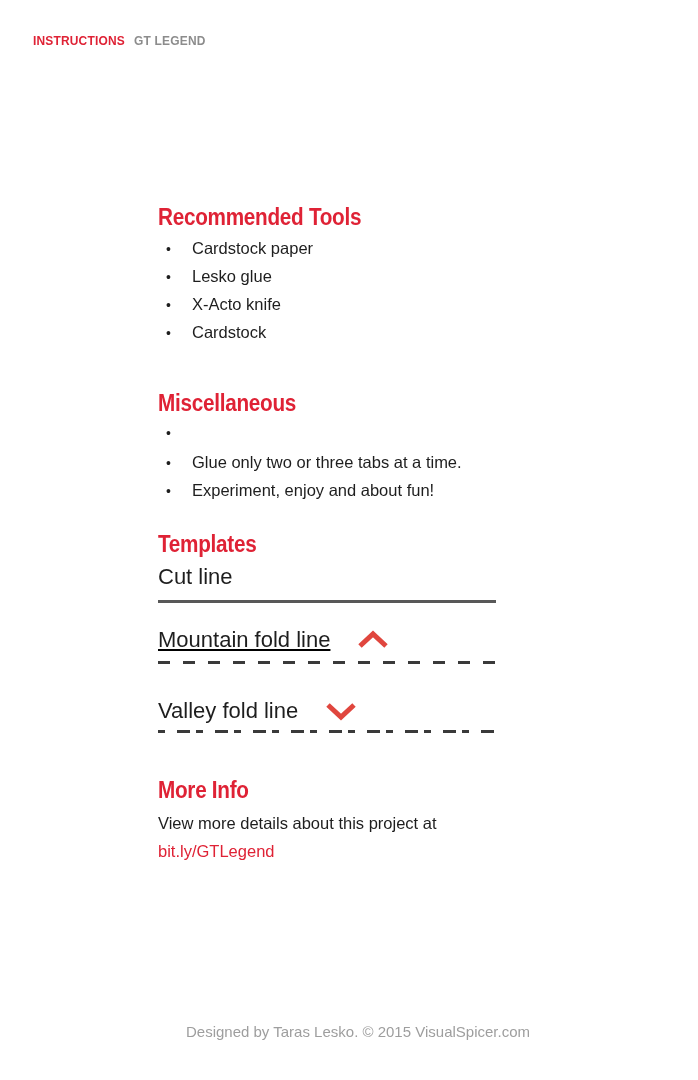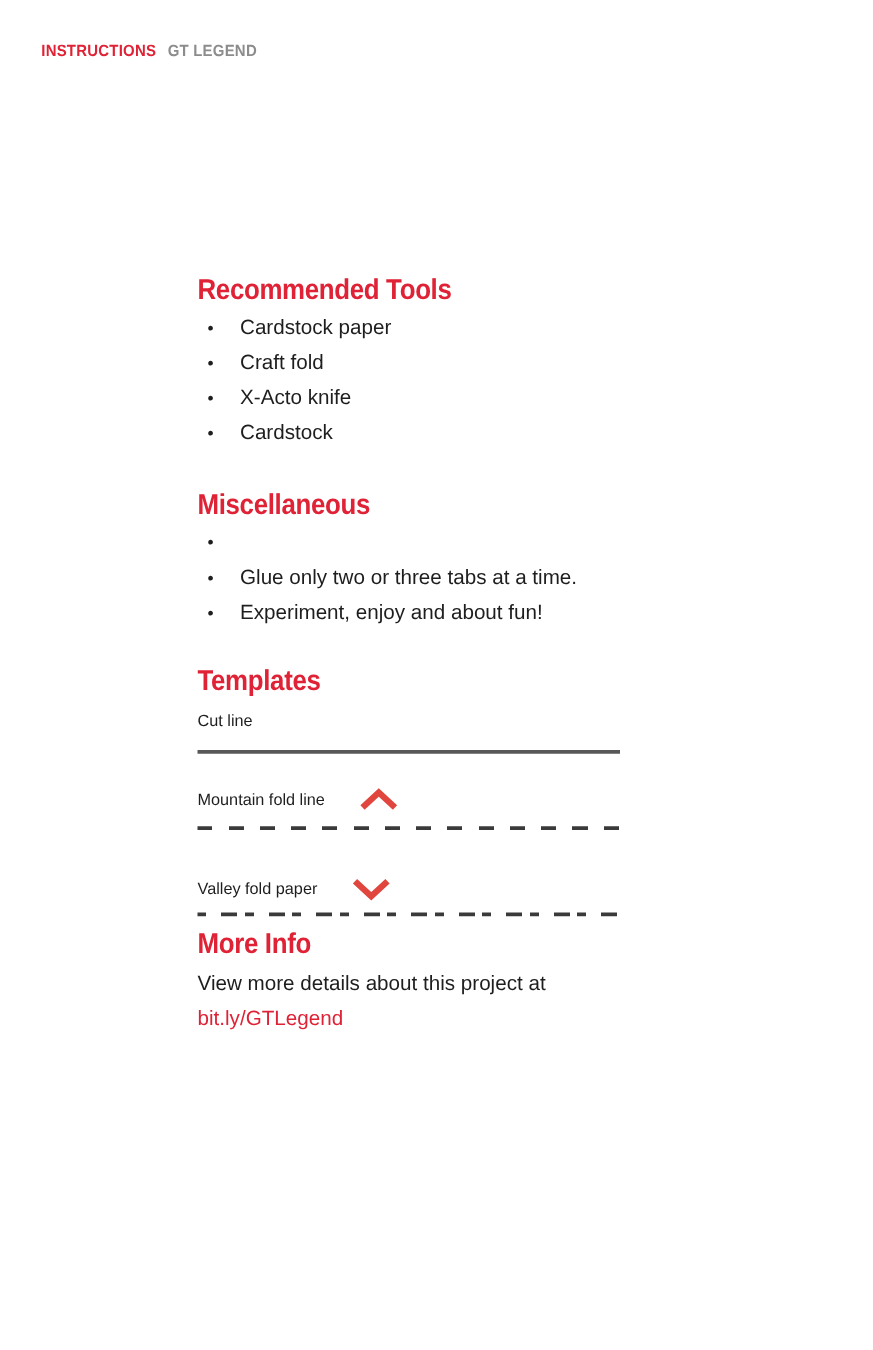--- a/index.html
+++ b/index.html
@@ -26,24 +26,24 @@
     font-weight: bold;
     letter-spacing: 0.2px;
     transform: scaleX(0.92);
     transform-origin: left center;
   }
   .doc-header .kicker { color: var(--accent-red); }
   .doc-header .doc-title { color: var(--header-gray); margin-left: 10px; }
 
   
   .content { position: absolute; left: 158px; width: 338px; }
-  .sec-tools     { top: 218px; }
+  .sec-tools     { top: 204px; }
   .sec-misc      { top: 390px; }
   .sec-templates { top: 531px; }
-  .sec-moreinfo  { top: 741px; }
+  .sec-moreinfo  { top: 777px; }
 
   .sec-heading {
     margin: 0;
     font-size: 23px;
     line-height: 26px;
     font-weight: bold;
     color: var(--accent-red);
     letter-spacing: -0.3px;
     transform: scaleX(0.9);
     transform-origin: left center;
@@ -66,32 +66,32 @@
     width: 26px;
     padding-left: 8px;
     box-sizing: content-box;
     font-size: 14px;
     color: var(--text-dark);
     flex: 0 0 auto;
   }
 
   
   .legend-label {
-    font-size: 13px;
+    font-size: 22px;
     line-height: 20px;
     color: var(--text-dark);
   }
   .cut-label { margin-top: 10px; }
   .legend-row {
     display: flex;
     align-items: center;
     gap: 27px;
     height: 22px;
   }
-  .row-mountain { margin-top: 26px; }
+  .row-mountain { margin-top: 26px; text-decoration: underline; }
   .row-valley   { margin-top: 36px; }
   .line {
     width: 338px;
     height: 3px;
   }
   .line-solid {
     margin-top: 13px;
     background: var(--line-dark);
   }
   .line-dashed {
@@ -152,21 +152,21 @@
 
   <section class="content sec-tools" style="position:absolute;">
     <h2 class="sec-heading">Recommended Tools</h2>
     <ul class="bullet-list">
       <li>
         <span class="bullet">•</span>
         <span>Cardstock paper</span>
       </li>
       <li>
         <span class="bullet">•</span>
-        <span>Craft fold</span>
+        <span>Lesko glue</span>
       </li>
       <li>
         <span class="bullet">•</span>
         <span>X-Acto knife</span>
       </li>
       <li>
         <span class="bullet">•</span>
         <span>Cardstock</span>
       </li>
     </ul>
@@ -197,28 +197,29 @@
 
     <div class="legend-row row-mountain">
       <span class="legend-label">Mountain fold line</span>
       <svg class="chev" width="32" height="20" viewBox="0 0 32 20">
         <polyline points="3,16 16,4 29,16" fill="none" stroke="var(--chevron-red)" stroke-width="5" stroke-linecap="butt" stroke-linejoin="miter"></polyline>
       </svg>
     </div>
     <div class="line line-dashed"></div>
 
     <div class="legend-row row-valley">
-      <span class="legend-label">Valley fold paper</span>
+      <span class="legend-label">Valley fold line</span>
       <svg class="chev" width="32" height="20" viewBox="0 0 32 20">
         <polyline points="3,4 16,16 29,4" fill="none" stroke="var(--chevron-red)" stroke-width="5" stroke-linecap="butt" stroke-linejoin="miter"></polyline>
       </svg>
     </div>
     <div class="line line-dashdot"></div>
   </section>
 
   <section class="content sec-moreinfo" style="position:absolute;">
     <h2 class="sec-heading">More Info</h2>
     <div class="info-text">View more details about this project at</div>
     <a class="info-link">bit.ly/GTLegend</a>
   </section>
 
+  <div class="doc-footer">Designed by Taras Lesko. © 2015 VisualSpicer.com</div>
 
 </div>
 
 </body></html>

